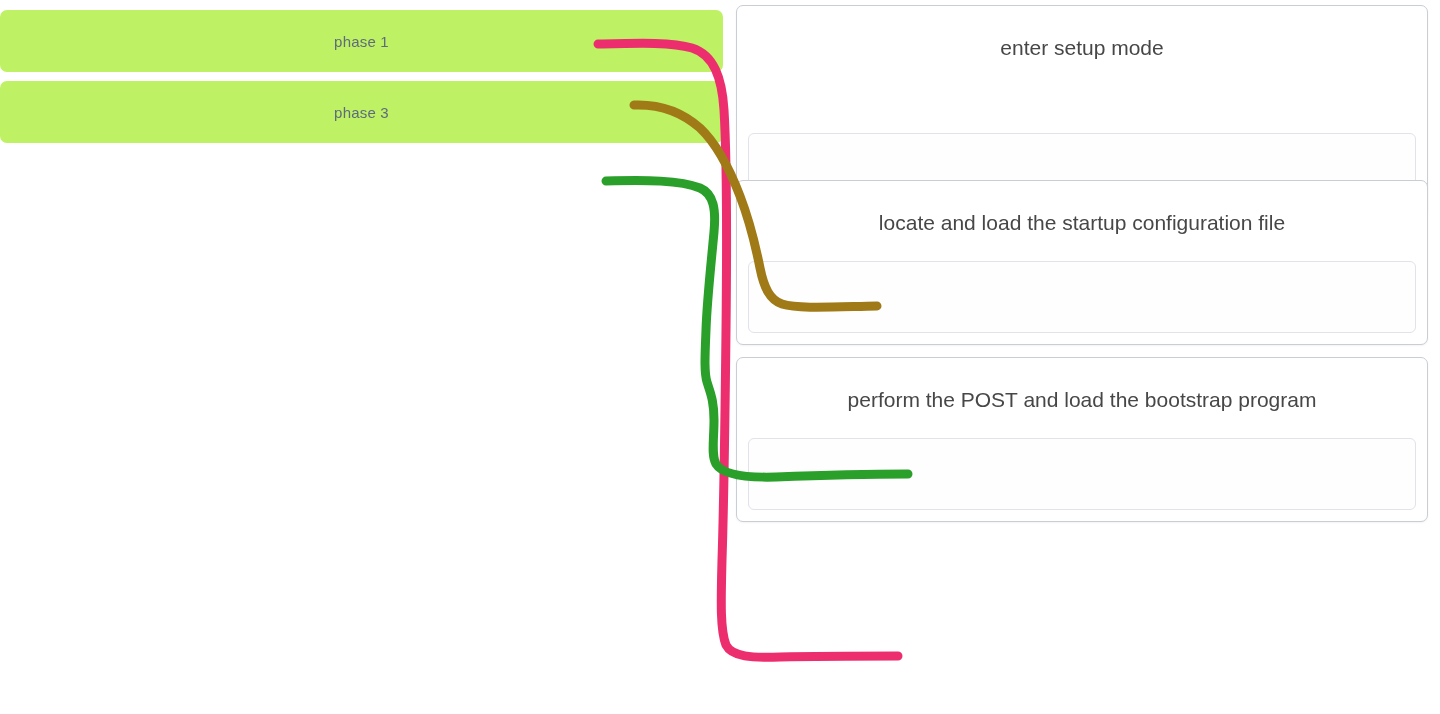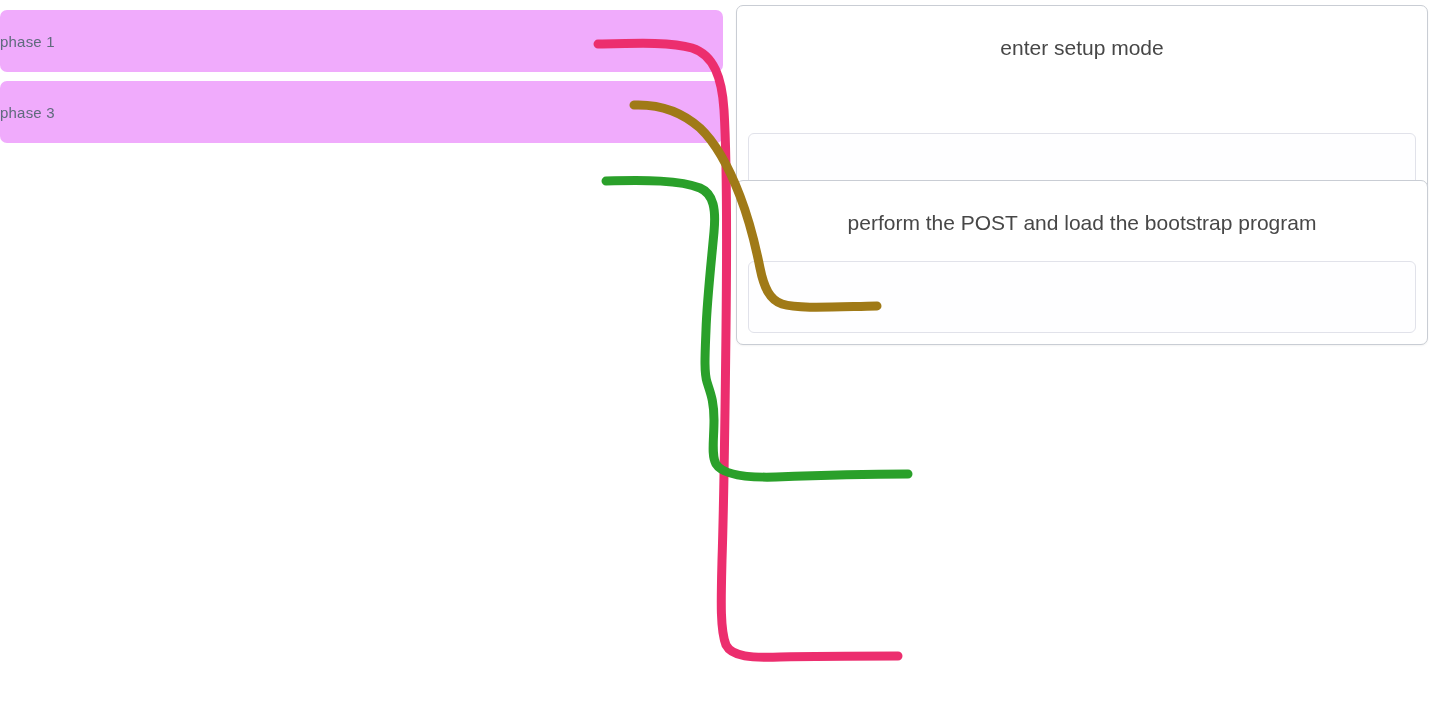--- a/index.html
+++ b/index.html
@@ -28,25 +28,25 @@
     left: 0;
     top: 0;
     width: 724px;
     height: 220px;
   }
   .phase-tile {
     position: absolute;
     left: 0;
     width: 723px;
     height: 62px;
-    background: #f0abfc;
+    background: #bef264;
     border-radius: 7px;
     display: flex;
     align-items: center;
-    justify-content: flex-start;
+    justify-content: center;
     box-sizing: border-box;
   }
   .phase-tile:nth-child(1) { top: 10px; }
   .phase-tile:nth-child(2) { top: 81px; }
   .phase-tile:nth-child(3) { top: 152px; }
 
   .phase-label {
     font-size: 15px;
     color: #5f6b7d;
     letter-spacing: 0.2px;
@@ -129,20 +129,24 @@
   </div>
 
   <div id="target-column">
 
     <div class="target-card">
       <span class="card-title">enter setup mode</span>
       <div class="drop-zone"></div>
     </div>
 
 
+    <div class="target-card">
+      <span class="card-title">locate and load the startup configuration file</span>
+      <div class="drop-zone"></div>
+    </div>
 
     <div class="target-card">
       <span class="card-title">perform the POST and load the bootstrap program</span>
       <div class="drop-zone"></div>
     </div>
 
   </div>
 
   <svg id="connector-overlay" viewBox="0 0 1440 714" width="1440" height="714">
 

